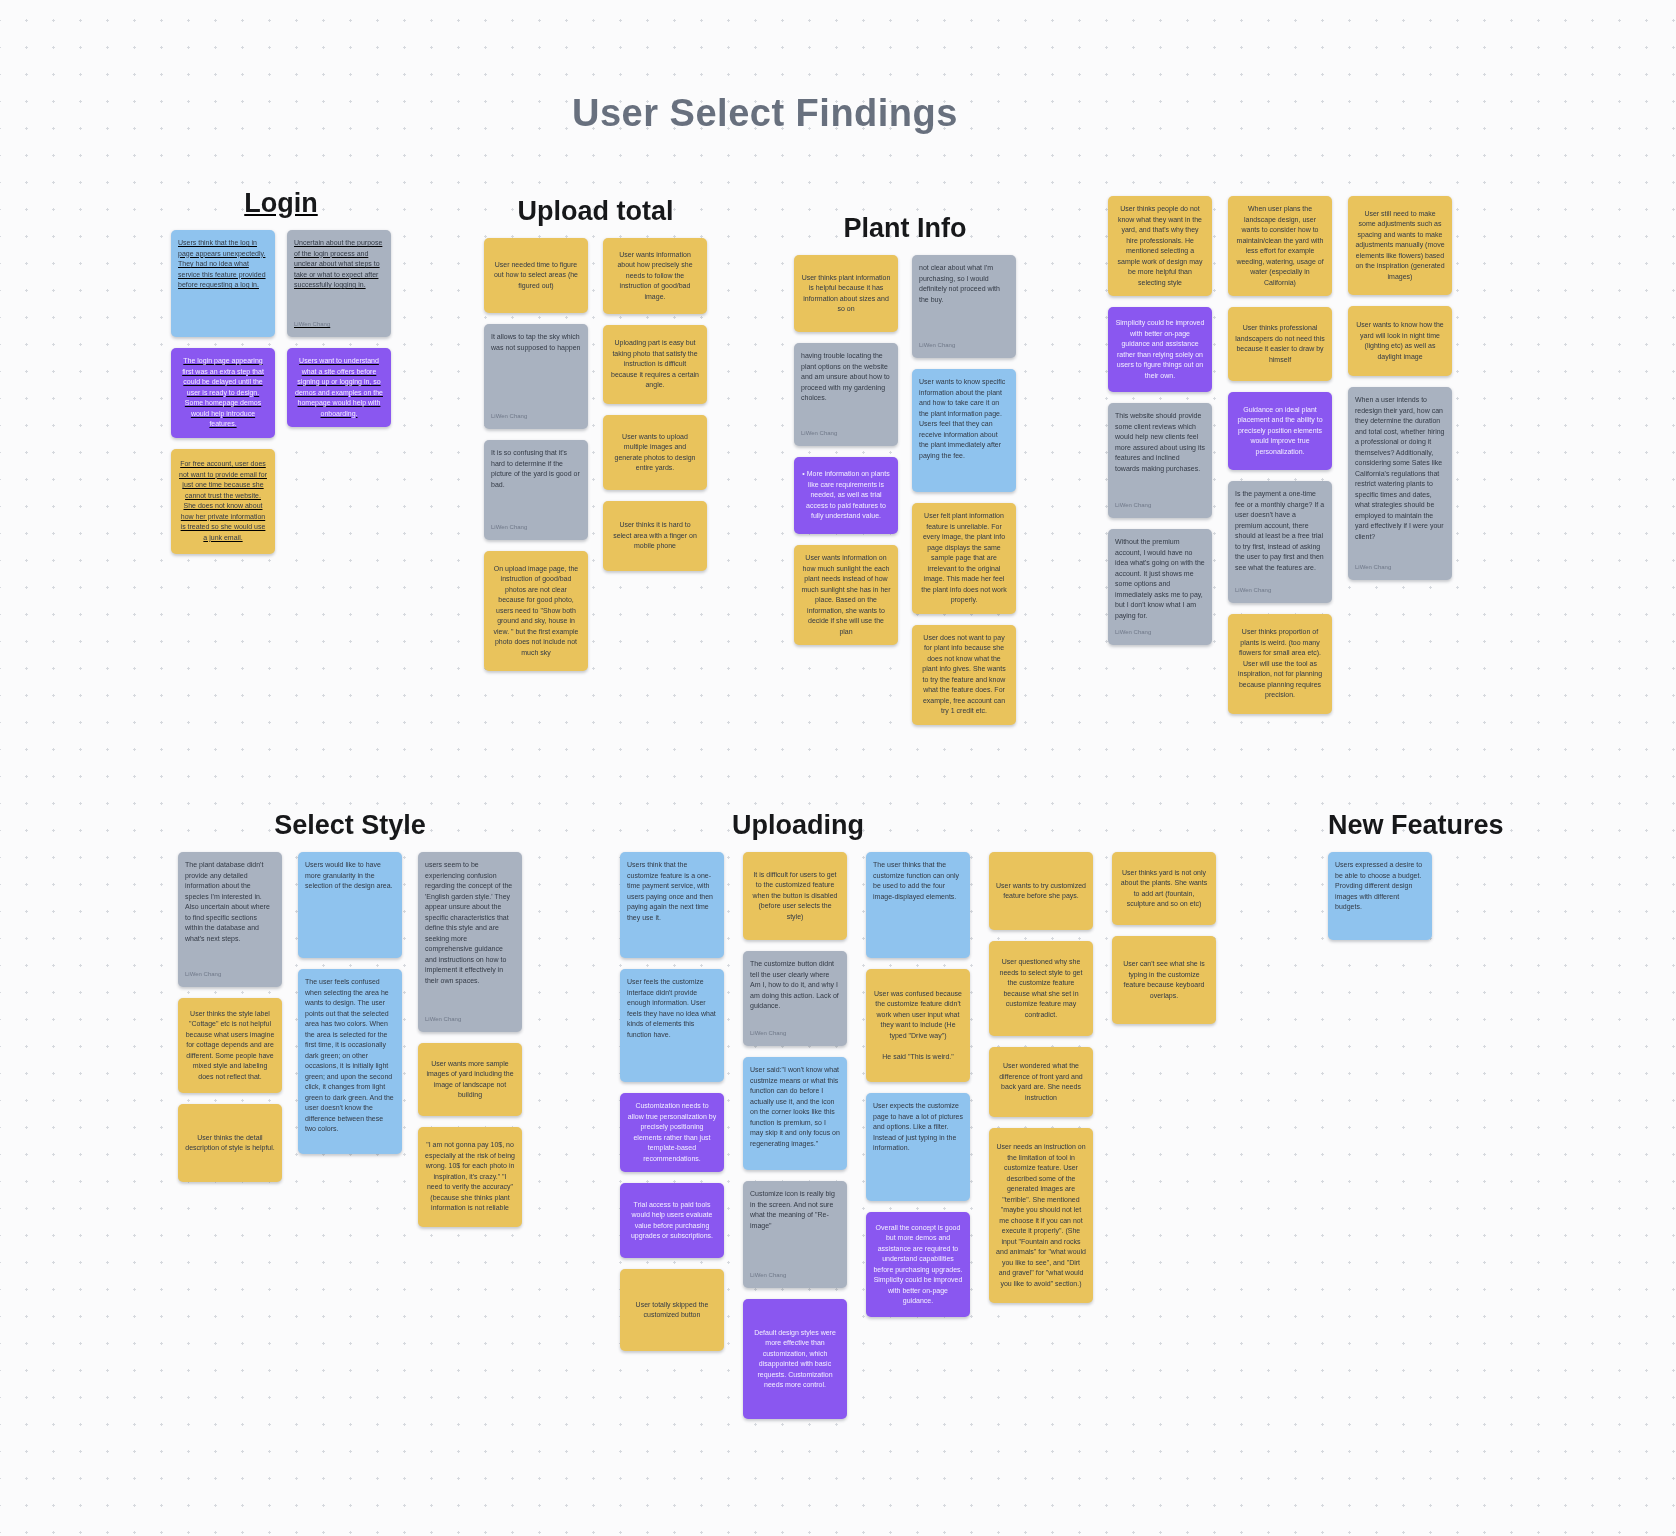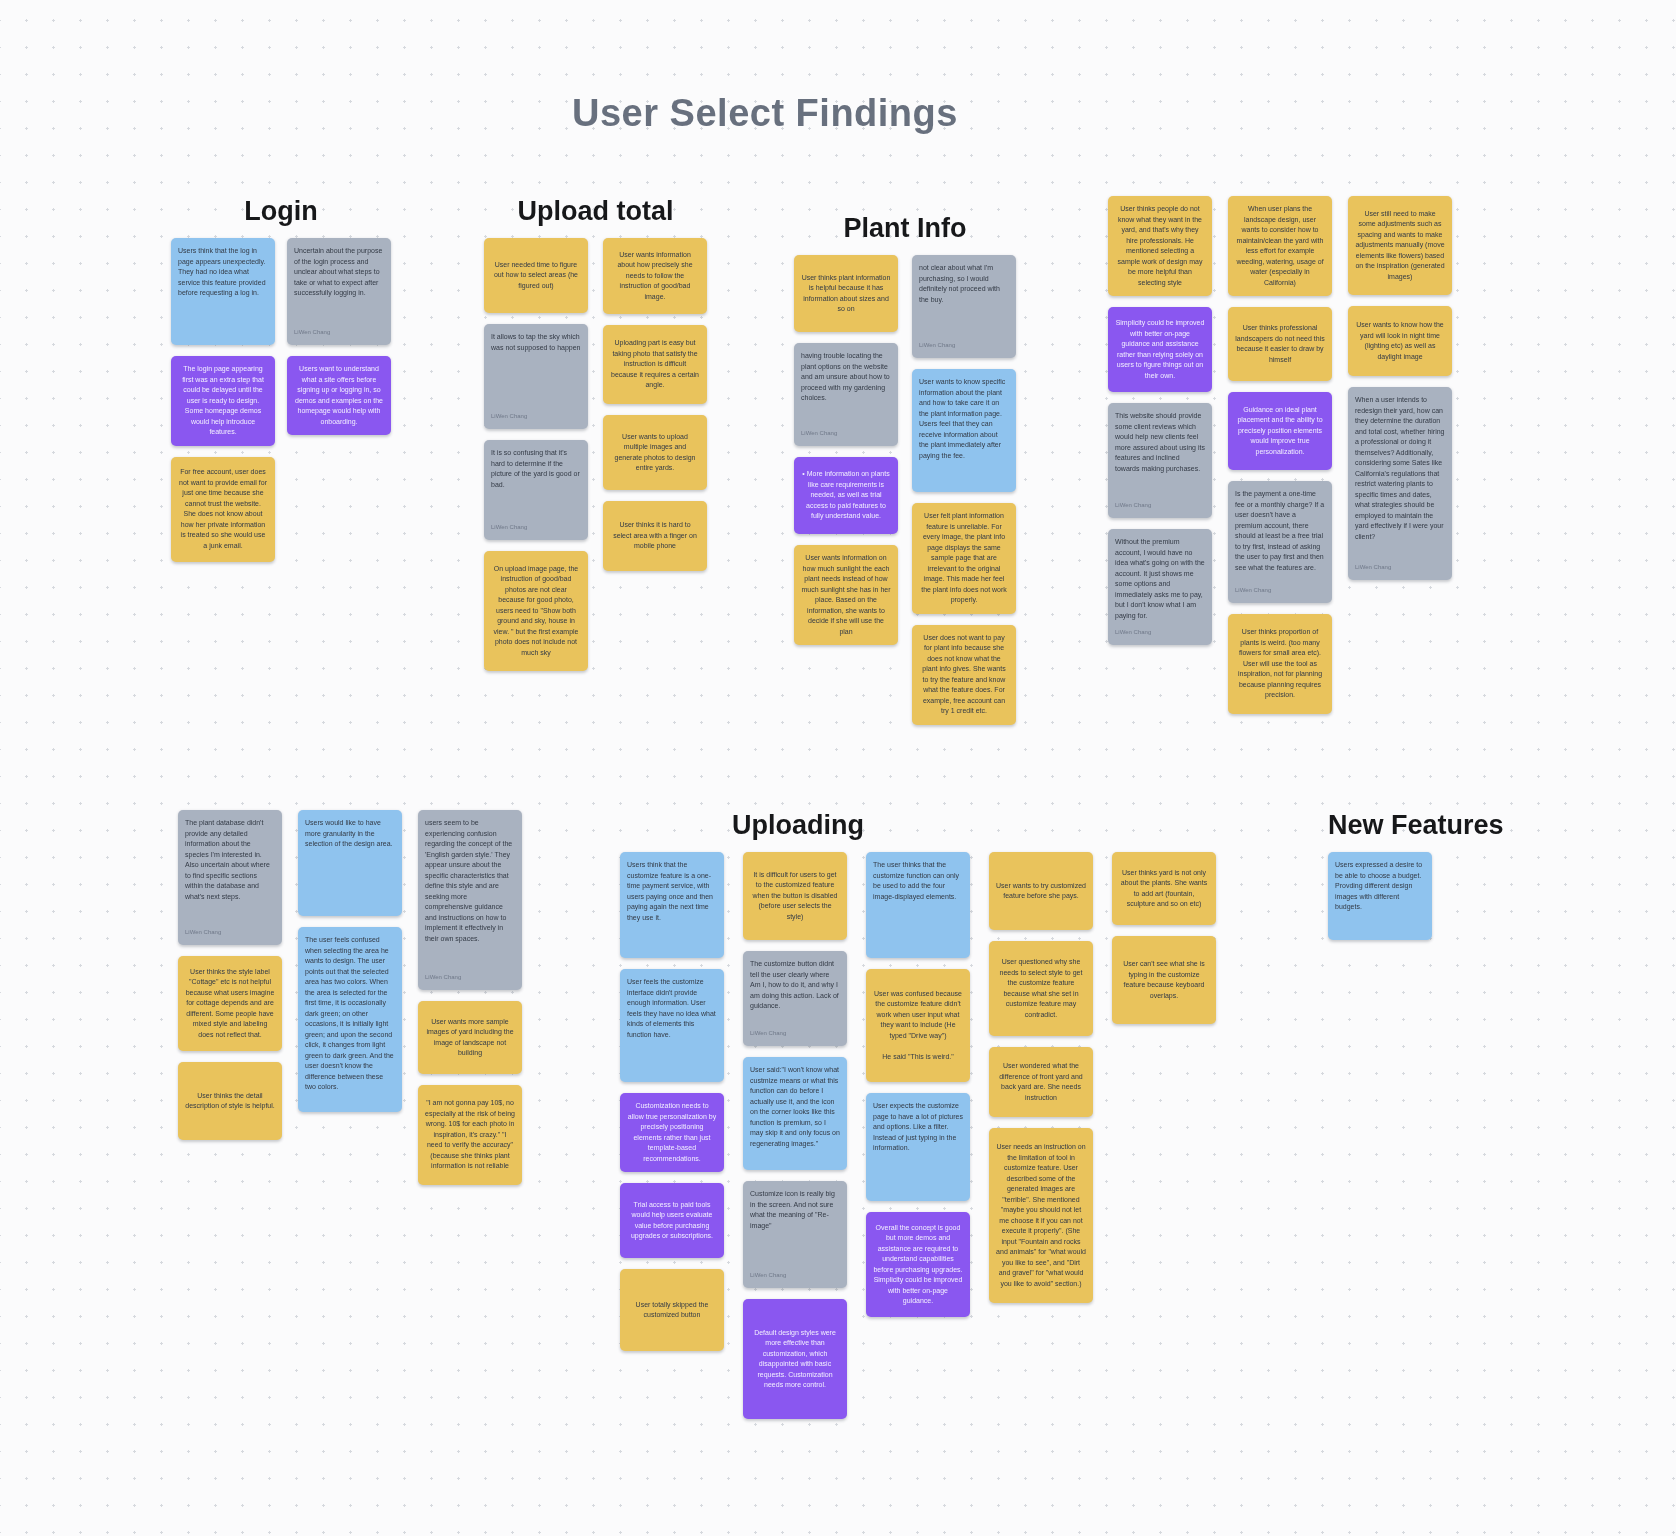--- a/index.html
+++ b/index.html
@@ -43,21 +43,21 @@
   .sec-3 .note-col + .note-col{margin-left:16px;}
   .sec-4 .note-col + .note-col{margin-left:16px;}
   .sec-5 .note-col + .note-col{margin-left:19px;}
   .sec-5 .section-title{width:356px;}   
 </style>
 </head>
 <body>
 
 <div class="board-title">User Select Findings</div>
 <div id="sections-root">
-    <div class="section sec-0" style="left: 171px; top: 196px;">
+    <div class="section sec-0" style="left: 171px; top: 188px; text-decoration: underline;">
       <div class="section-title">Login</div>
       <div class="cols">
         <div class="note-col">
           <div class="note blue" style="background: rgb(143, 195, 238); min-height: 107px;">
             <div class="note-text">Users think that the log in page appears unexpectedly. They had no idea what service this feature provided before requesting a log in.</div>
           </div>
           <div class="note purple center" style="background: rgb(138, 87, 240); min-height: 85px;">
             <div class="note-text">The login page appearing first was an extra step that could be delayed until the user is ready to design. Some homepage demos would help introduce features.</div>
           </div>
           <div class="note yellow center" style="background: rgb(233, 195, 92); min-height: 105px;">
@@ -189,20 +189,21 @@
             <div class="note-text">User wants to know how the yard will look in night time (lighting etc) as well as daylight image</div>
           </div>
           <div class="note gray" style="background: rgb(169, 178, 192); min-height: 193px;">
             <div class="note-text">When a user intends to redesign their yard, how can they determine the duration and total cost, whether hiring a professional or doing it themselves? Additionally, considering some Sates like California's regulations that restrict watering plants to specific times and dates, what strategies should be employed to maintain the yard effectively if I were your client?</div>
             <div class="note-author">LiWen Chang</div>
           </div>
         </div>
       </div>
     </div>
     <div class="section sec-4" style="left: 178px; top: 810px;">
+      <div class="section-title">Select Style</div>
       <div class="cols">
         <div class="note-col">
           <div class="note gray" style="background: rgb(169, 178, 192); min-height: 135px;">
             <div class="note-text">The plant database didn't provide any detailed information about the species I'm interested in. Also uncertain about where to find specific sections within the database and what's next steps.</div>
             <div class="note-author">LiWen Chang</div>
           </div>
           <div class="note yellow center" style="background: rgb(233, 195, 92); min-height: 95px;">
             <div class="note-text">User thinks the style label "Cottage" etc is not helpful because what users imagine for cottage depends and are different. Some people have mixed style and labeling does not reflect that.</div>
           </div>
           <div class="note yellow center" style="background: rgb(233, 195, 92); min-height: 78px;">

